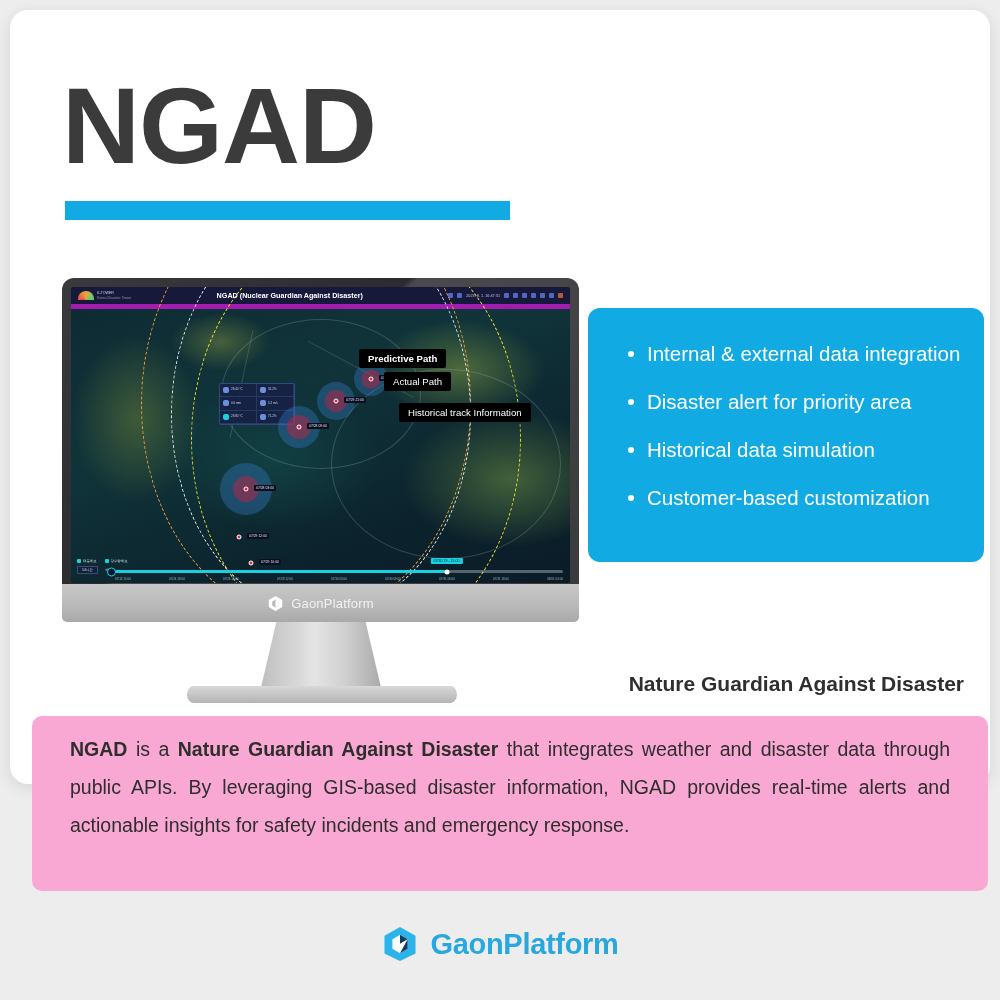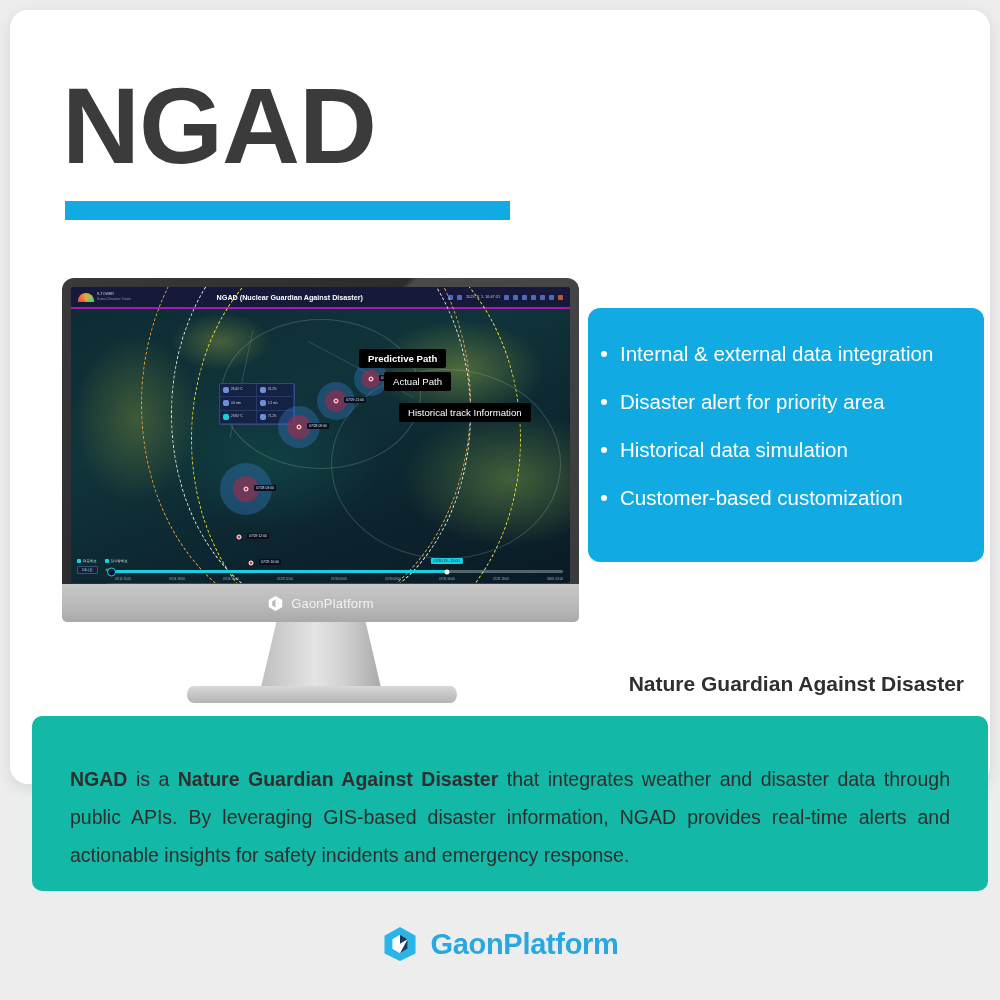--- a/index.html
+++ b/index.html
@@ -58,21 +58,21 @@
   .stand-base {
     position: absolute; left: 125px; top: 408px; width: 270px; height: 17px;
     background: linear-gradient(180deg,#d8d8d8,#b4b4b4);
     border-radius: 7px/9px;
   }
 
   
   .app-header {
     position: absolute; left: 0; top: 0; width: 100%; height: 22px;
     background: #17193a; display: flex; align-items: center; padding: 0 7px;
-    border-bottom: 2px solid #a21caf;
+    border-bottom: 5px solid #a21caf;
   }
   .ktower { display: flex; align-items: center; gap: 3px; }
   .ktower-arc {
     width: 16px; height: 9px; border-radius: 8px 8px 0 0;
     background: conic-gradient(from -90deg at 50% 100%, #e84a4a, #e8a93a, #4ad07a, #3aa0e8, #9b6ae8);
   }
   .ktower-txt { font-size: 3.6px; color: #cdd4ee; line-height: 4.6px; }
   .app-title { flex: 1; text-align: center; font-size: 7.2px; color: #ffffff; font-weight: bold; }
   .hdr-right { display: flex; align-items: center; gap: 4px; }
   .hdr-time { font-size: 3.8px; color: #b9c1e0; }
@@ -134,37 +134,37 @@
   .tl-knob { position: absolute; left: -8px; top: 50%; transform: translateY(-50%); width: 9px; height: 9px; border-radius: 50%; background: #0b1328; border: 1.5px solid #19cfe0; }
   .tl-handle { position: absolute; left: 74%; top: 50%; transform: translate(-50%,-50%); width: 5px; height: 5px; border-radius: 50%; background: #fff; }
   .tl-badge { position: absolute; left: 74%; top: -12px; transform: translateX(-50%); background: #19cfe0; color: #03303a; font-size: 3.6px; padding: 1px 3px; border-radius: 1px; white-space: nowrap; }
   .tl-ticks { position: absolute; left: 44px; right: 7px; bottom: 2px; display: flex; justify-content: space-between; }
   .tl-tick { font-size: 3px; color: #9fb6c2; }
 
   
   .features {
     position: absolute; left: 578px; top: 298px; width: 396px; height: 254px;
     background: #12AAE3; border-radius: 12px;
-    padding: 34px 0 0 13px;
+    padding: 34px 0 0 40px;
   }
   .feature { display: flex; align-items: baseline; gap: 13px; margin-bottom: 25px; }
   .feature-bullet { width: 6px; height: 6px; border-radius: 50%; background: #ffffff; flex: none; position: relative; top: -4px; }
   .feature-text { color: #ffffff; font-size: 20.5px; line-height: 23px; }
 
   
   .tagline {
     position: absolute; right: 26px; top: 662px;
     font-size: 21px; font-weight: bold; color: #2f2f2f;
   }
 
   
   .desc {
     position: absolute; left: 22px; top: 706px; width: 956px; height: 175px;
-    background: #14b8a6; border-radius: 10px;
-    padding: 44px 38px;
+    background: #f9a8d4; border-radius: 10px;
+    padding: 14px 38px;
   }
   .desc p {
     font-size: 19.5px; line-height: 38px; color: #2e2e2e; text-align: justify;
   }
   .desc b { font-weight: bold; }
 
   
   .footer {
     position: absolute; left: 0; top: 925px; width: 1000px;
     display: flex; align-items: center; justify-content: center; gap: 11px;

